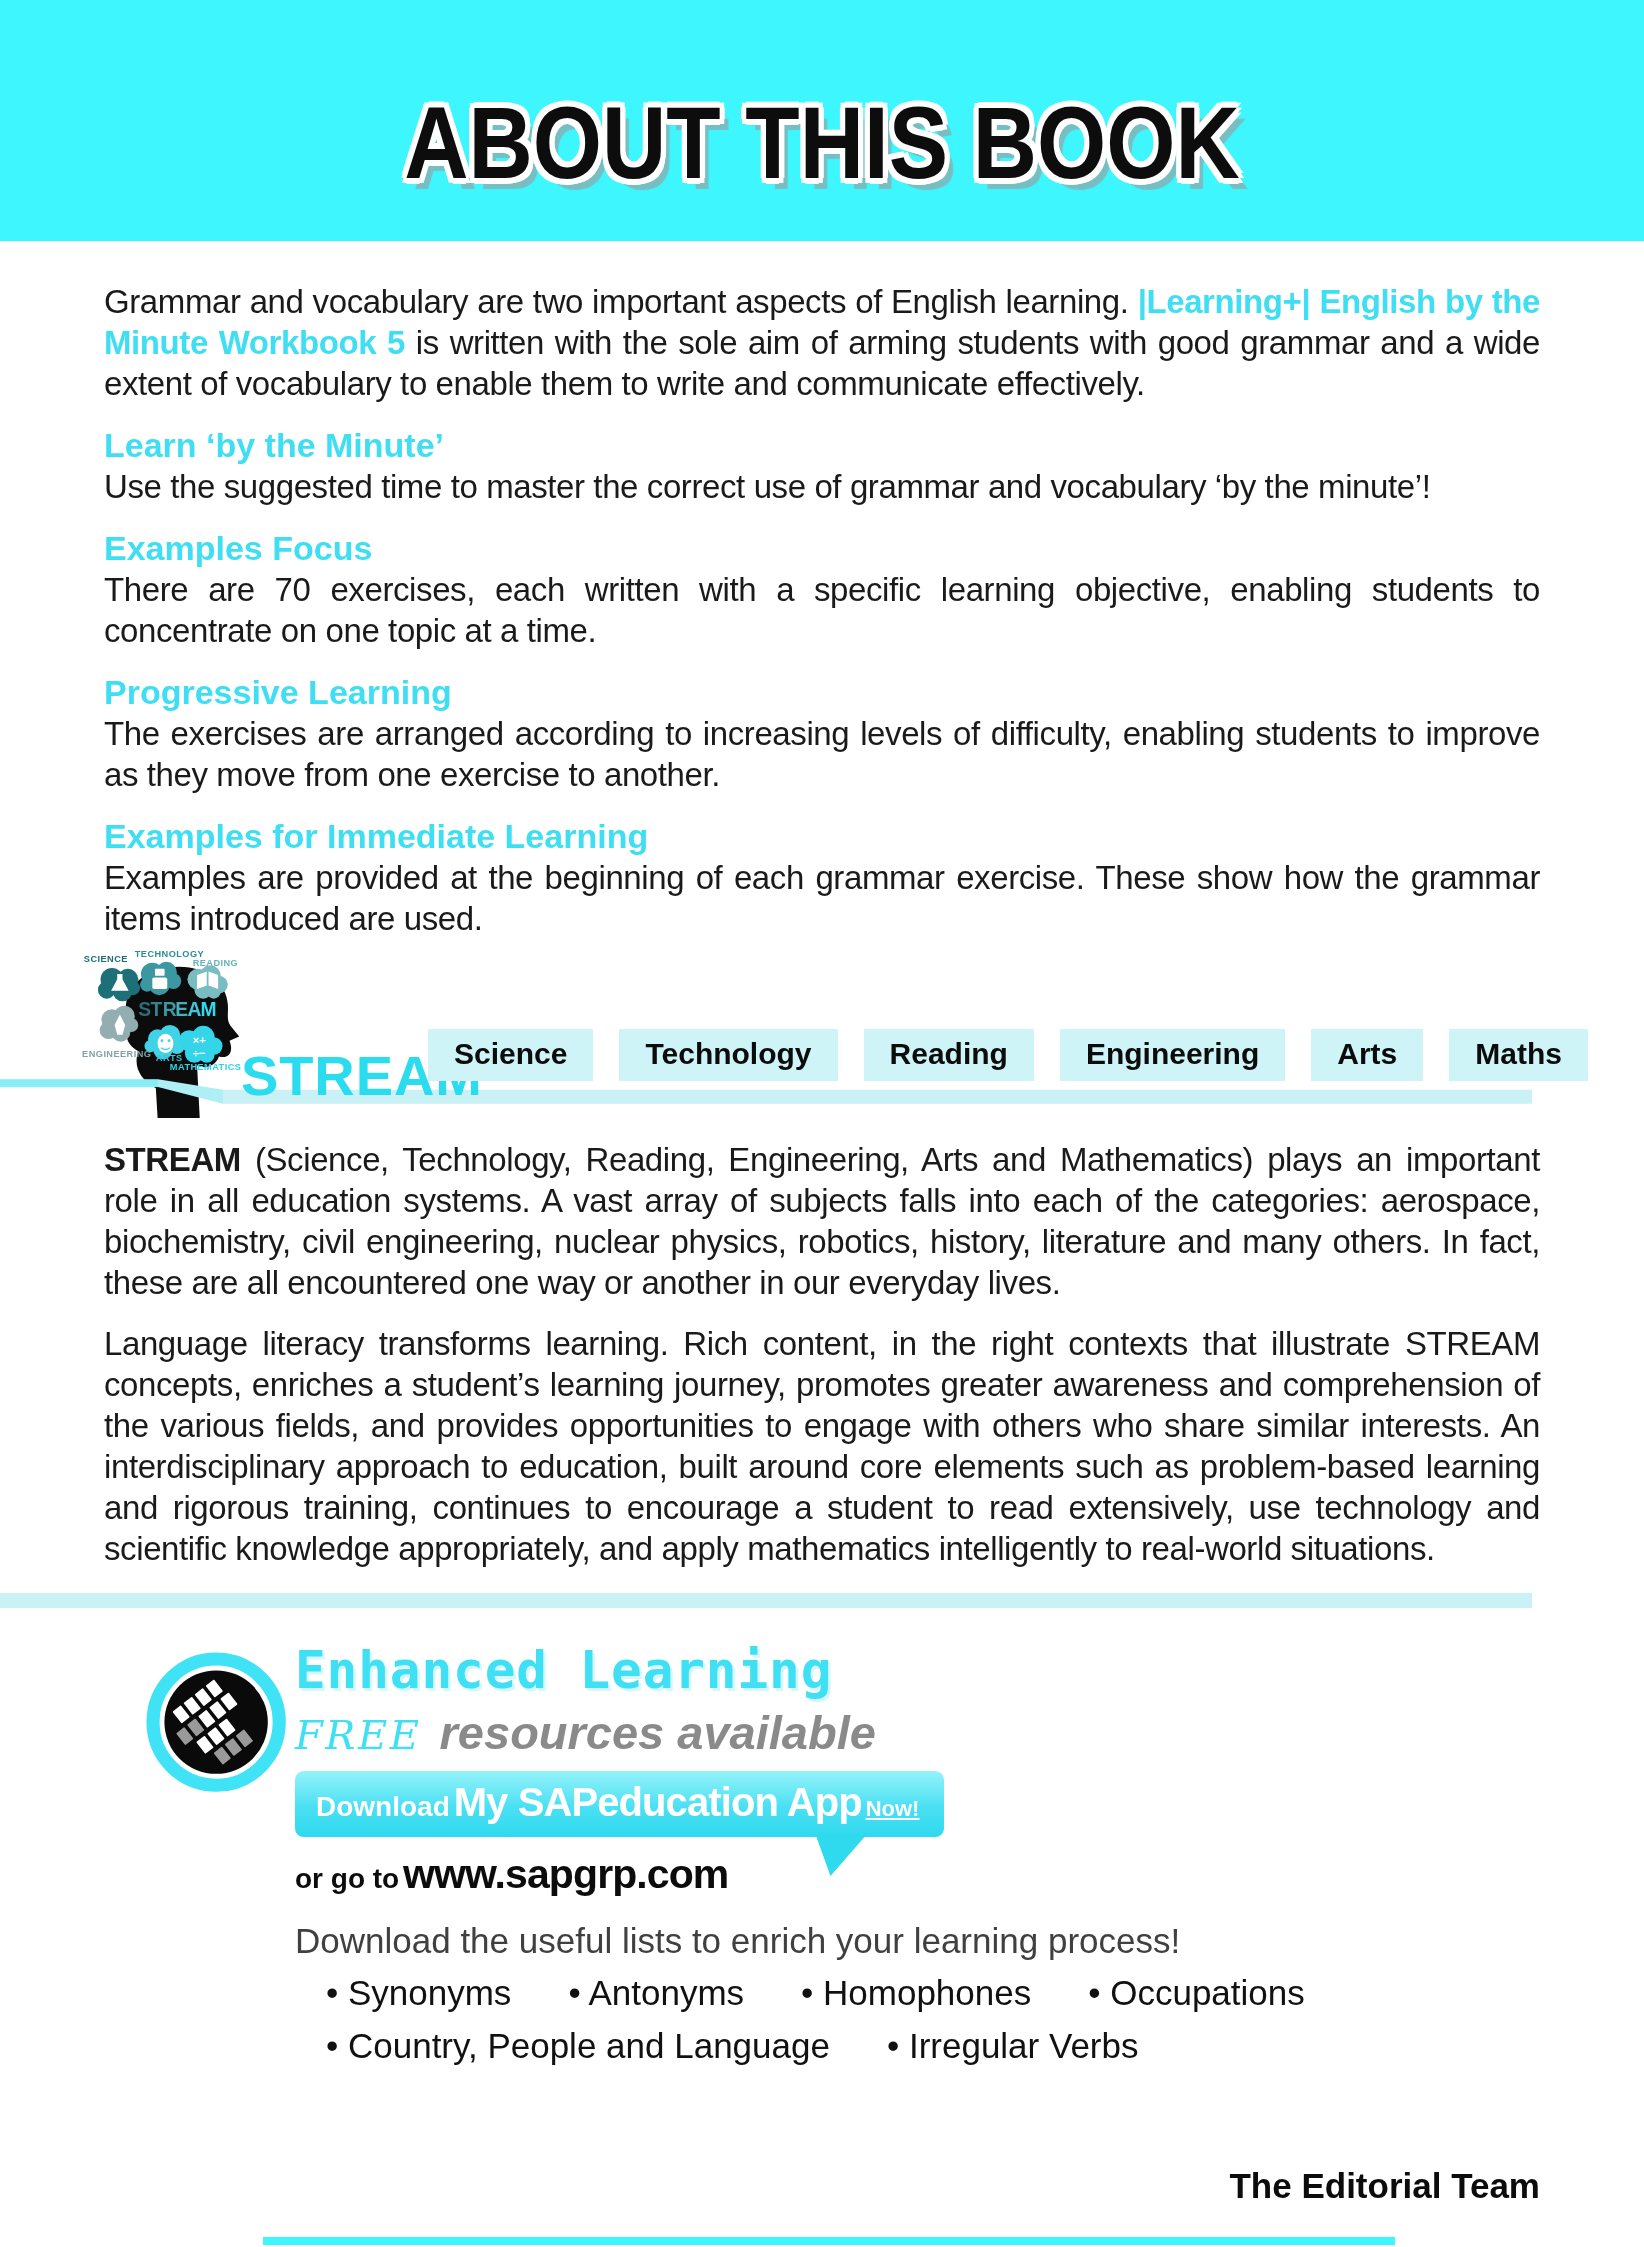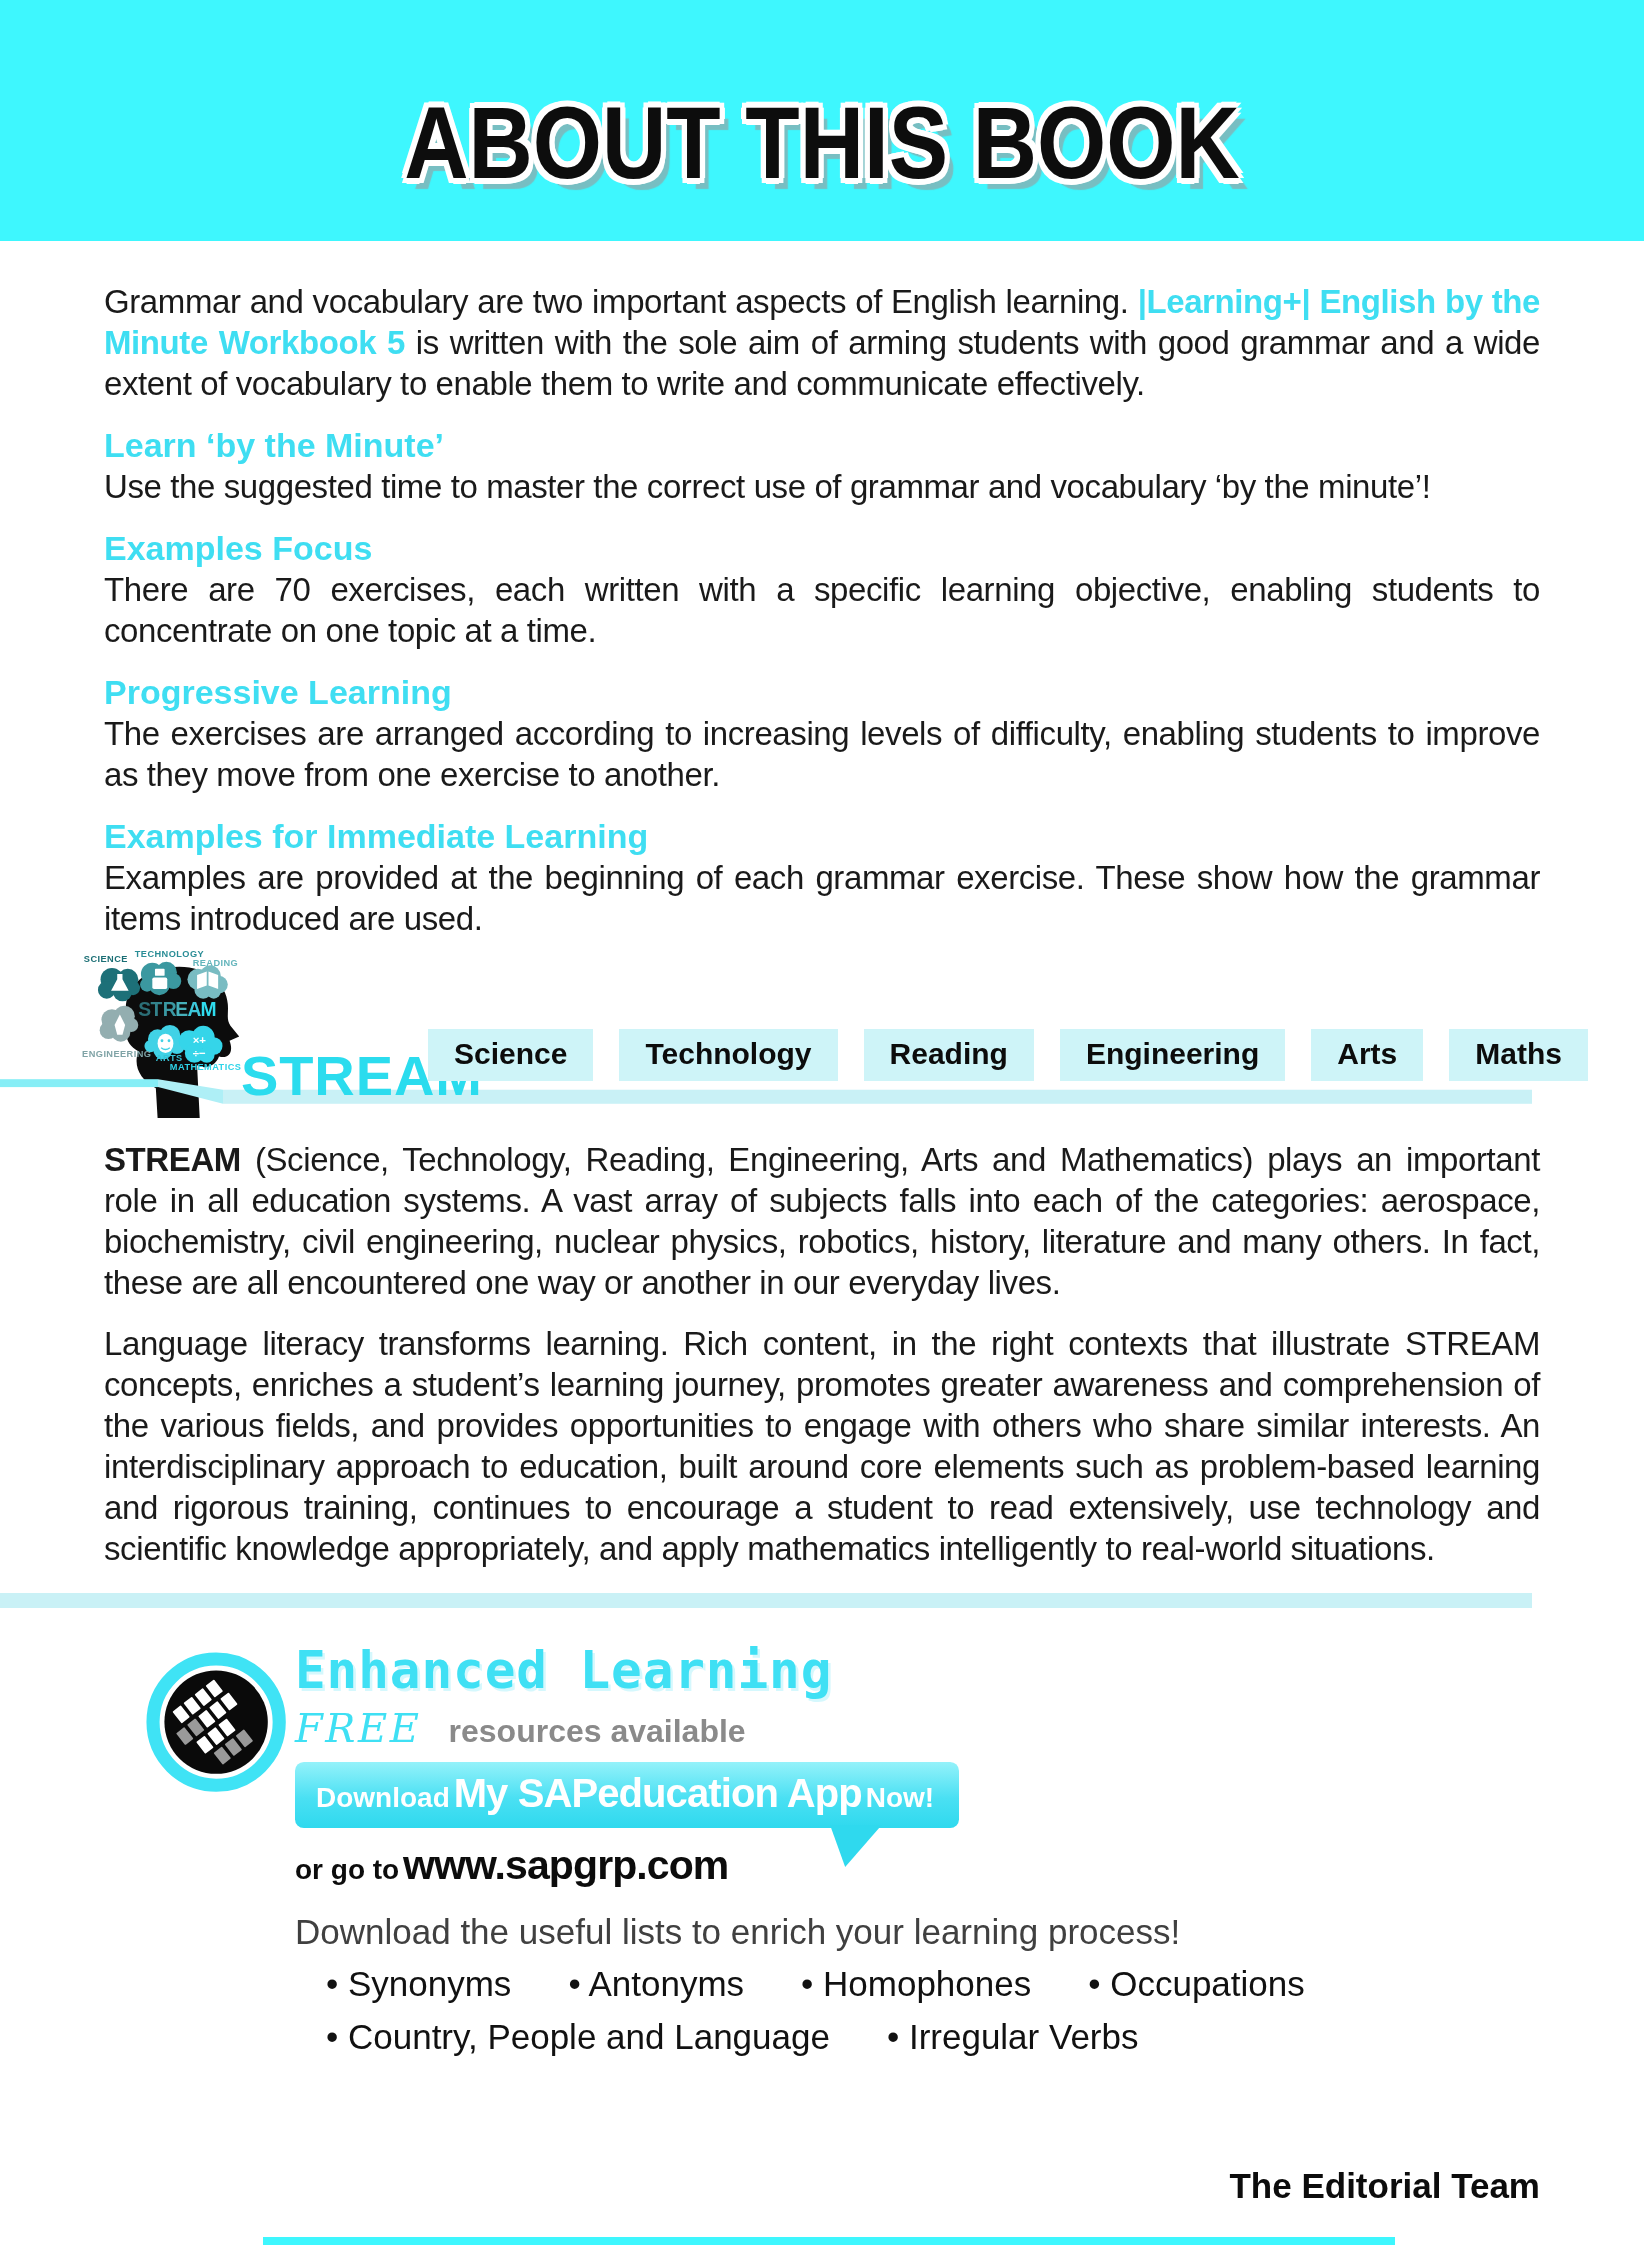--- a/index.html
+++ b/index.html
@@ -77,30 +77,30 @@
     font-family:"DejaVu Sans Mono", monospace;
     font-size:51px; font-weight:bold; letter-spacing:0.9px;
     color:var(--accent2,#3fe0f4);
     text-shadow:2.6px 2.6px 0 rgba(63,224,244,0.22);
   }
   .free-line { margin-top:5.3px; }
   .free {
     font-family:"DejaVu Serif", serif; font-style:italic;
     font-size:40px; color:var(--accent2,#3fe0f4); letter-spacing:2.6px;
   }
-  .res { font-size:32px; font-weight:bold; color:var(--gray,#8a8a8a); margin-left:23px; }
+  .res { font-size:47px; font-weight:bold; color:var(--gray,#8a8a8a); margin-left:14px;font-style:italic; }
   .bubble {
     position:relative; display:inline-block; margin-top:10.5px;
     padding:8.8px 24.6px 12.3px 21px; border-radius:8.8px;
     background:linear-gradient(180deg,#94f2fa 0%, #4ae0f3 55%, #2fd9ee 100%);
     color:#ffffff; white-space:nowrap;
   }
   .bubble .pre { font-size:28px; font-weight:bold; }
   .bubble .main { font-size:40px; font-weight:bold; letter-spacing:-0.9px; }
-  .bubble .post { font-size:28px; font-weight:bold; }
+  .bubble .post { font-size:22px; font-weight:bold;text-decoration:underline; }
   .tail {
     position:absolute; right:77px; bottom:-39px; width:63px; height:42px;
     background:#2fd9ee;
     clip-path:polygon(18% 0, 100% 0, 42% 100%);
   }
   .orgoto { margin-top:14px; color:#0c0c0c; }
   .orgoto .pre { font-size:28px; font-weight:bold; }
   .orgoto .url { font-size:41px; font-weight:bold; letter-spacing:-0.9px; }
   .dl { margin-top:23px; font-size:35px; color:#404040; }
   .bullets { margin-top:12.3px; font-size:35px; color:#111; }

